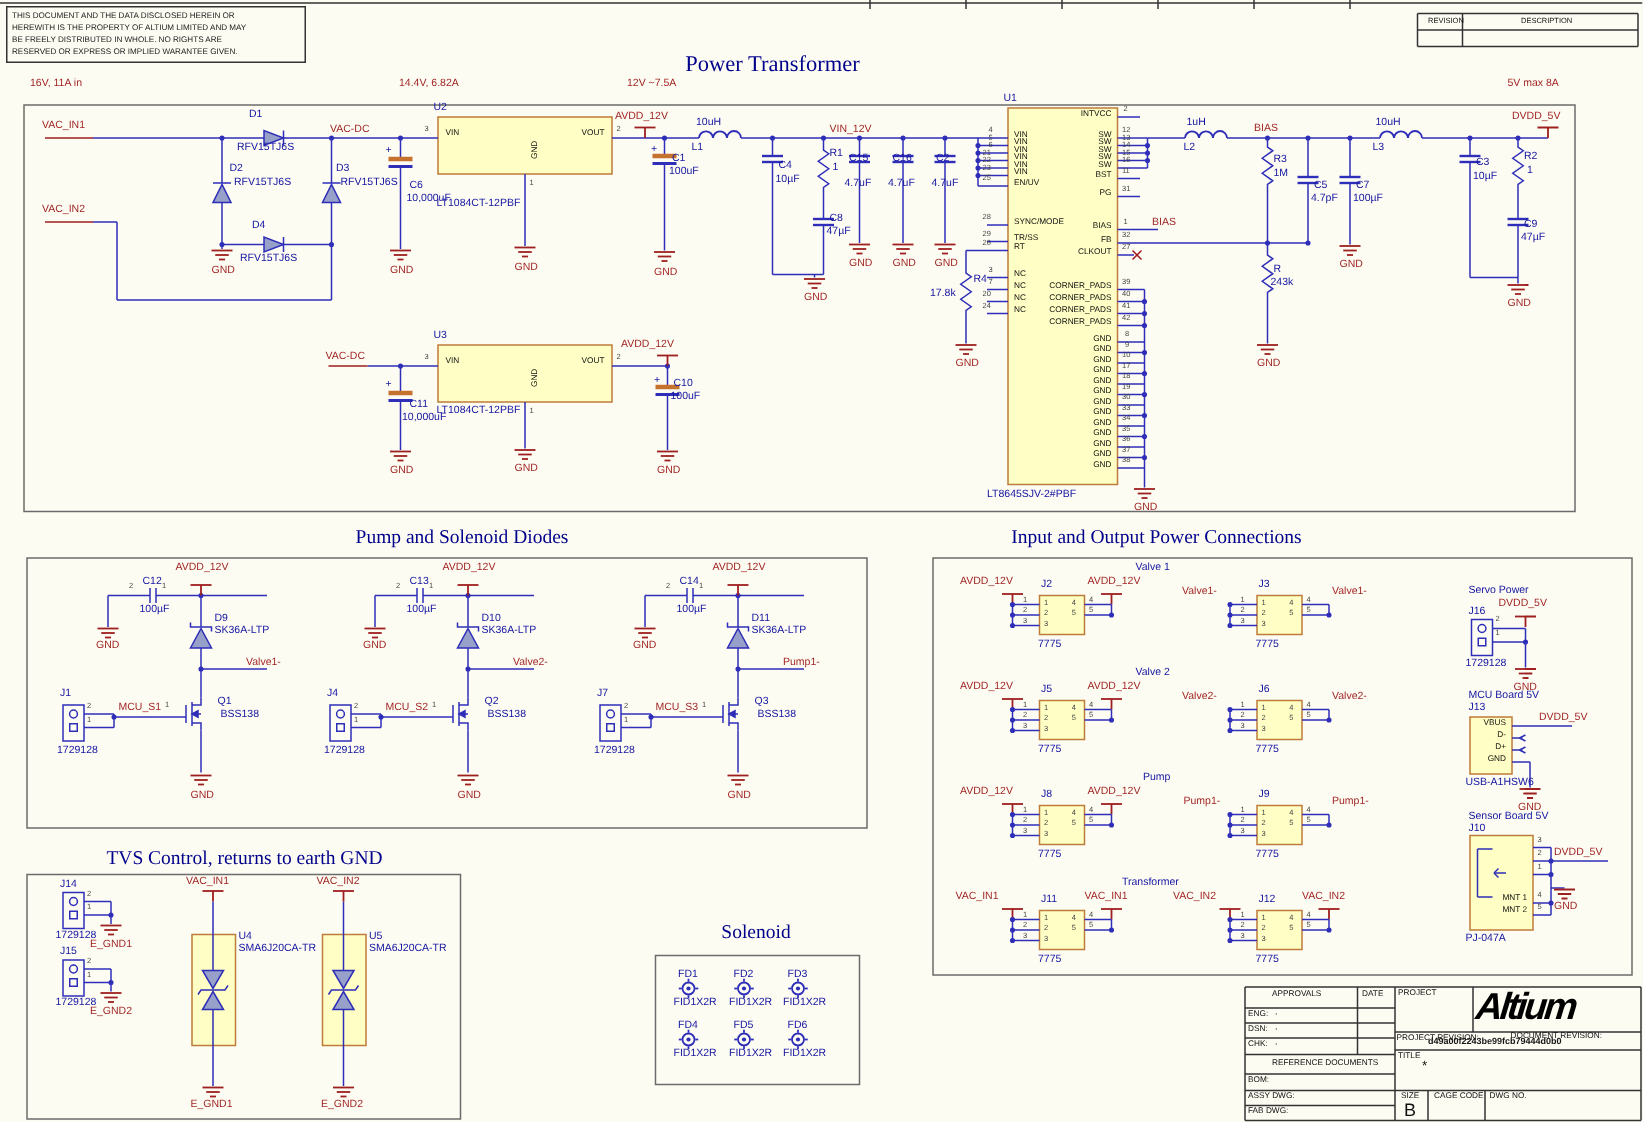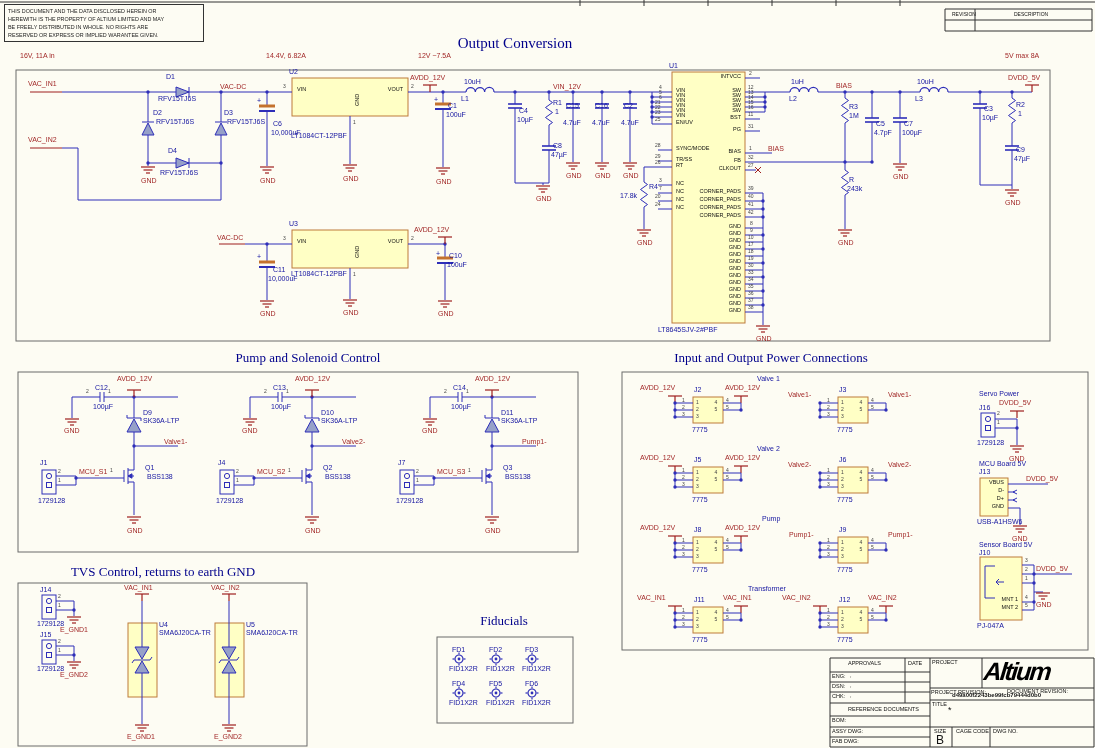--- a/index.html
+++ b/index.html
@@ -991,25 +991,25 @@
   <div id="disclaimer">
     <div>THIS DOCUMENT AND THE DATA DISCLOSED HEREIN OR</div>
     <div>HEREWITH IS THE PROPERTY OF ALTIUM LIMITED AND MAY</div>
     <div>BE FREELY DISTRIBUTED IN WHOLE. NO RIGHTS ARE</div>
     <div>RESERVED OR EXPRESS OR IMPLIED WARANTEE GIVEN.</div>
   </div>
 
   <div class="tbt tbt-sm" style="left:952px;top:12px;">REVISION</div>
   <div class="tbt tbt-sm" style="left:1014px;top:12px;">DESCRIPTION</div>
 
-  <div class="section-title st-big" style="left:515px;top:35px;">Output Conversion</div>
-  <div class="section-title st-med" style="left:308px;top:350px;">Pump and Solenoid Control</div>
+  <div class="section-title st-big" style="left:515px;top:35px;">Power Transformer</div>
+  <div class="section-title st-med" style="left:308px;top:350px;">Pump and Solenoid Diodes</div>
   <div class="section-title st-med" style="left:771px;top:350px;">Input and Output Power Connections</div>
   <div class="section-title st-med" style="left:163px;top:564px;">TVS Control, returns to earth GND</div>
-  <div class="section-title st-med" style="left:504px;top:613px;">Fiducials</div>
+  <div class="section-title st-med" style="left:504px;top:613px;">Solenoid</div>
 
   <div>
     <div class="tbt" style="left:848px;top:661px;">APPROVALS</div>
     <div class="tbt" style="left:908px;top:661px;">DATE</div>
     <div class="tbt" style="left:832px;top:674px;">ENG:</div>
     <div class="tbt" style="left:850px;top:673px;">,</div>
     <div class="tbt" style="left:832px;top:684px;">DSN:</div>
     <div class="tbt" style="left:850px;top:683px;">,</div>
     <div class="tbt" style="left:832px;top:694px;">CHK:</div>
     <div class="tbt" style="left:850px;top:693px;">,</div>

